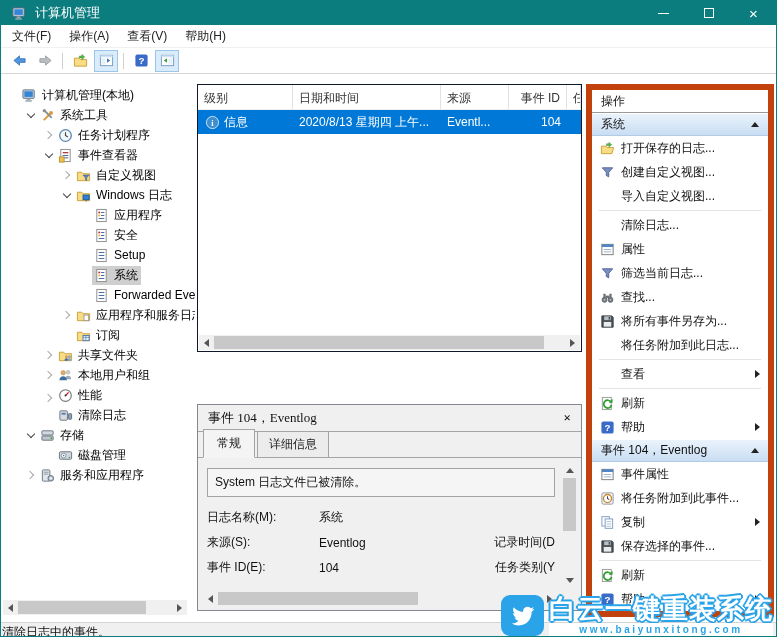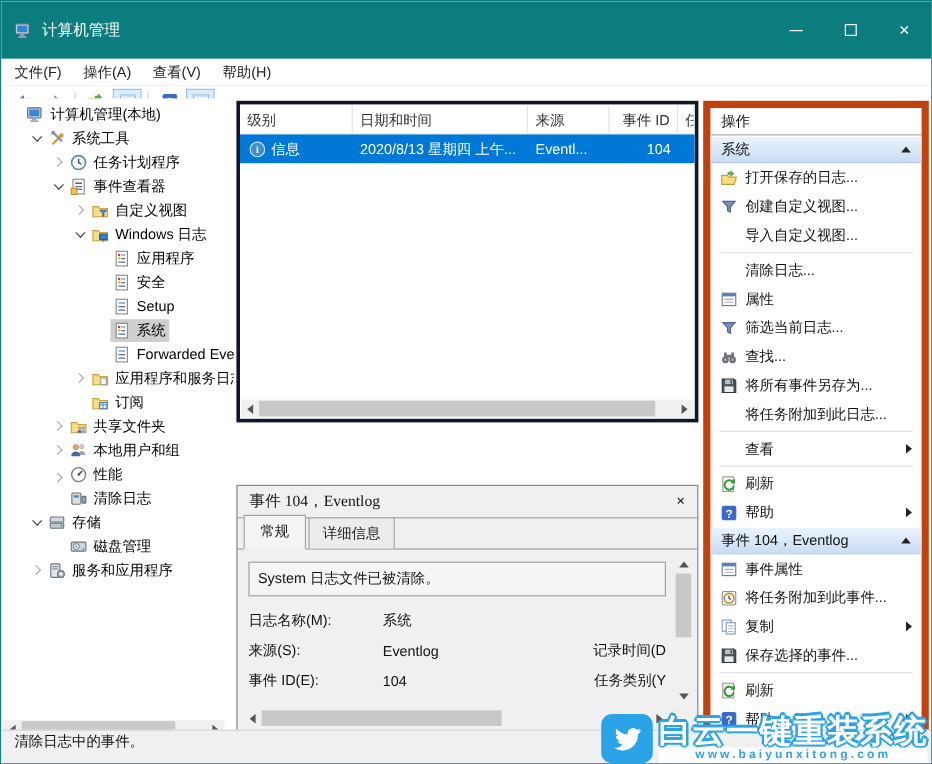--- a/index.html
+++ b/index.html
@@ -1,20 +1,20 @@
 <!DOCTYPE html>
 <html><head>
 <meta charset="utf-8">
 <style>
   * { margin:0; padding:0; box-sizing:border-box; }
   body { font-family:"Liberation Sans","DejaVu Sans",sans-serif; background:#fff; }
   .window { position:relative; width:777px; height:637px; border:1px solid #0c7d7f; background:#fff; overflow:hidden; }
 
   
-  .titlebar { height:48px; background:#0c7d7f; display:flex; align-items:center; color:#fff; }
+  .titlebar { height:24px; background:#0c7d7f; display:flex; align-items:center; color:#fff; }
   .titlebar .app-icon { margin:0 8px 0 10px; width:16px; height:16px; }
   .titlebar .title { font-size:13px; }
   .win-controls { margin-left:auto; display:flex; height:100%; }
   .win-btn { width:45px; height:100%; display:flex; align-items:center; justify-content:center; color:#fff; font-size:15px; }
   .glyph-min { width:11px; height:1px; background:#fff; display:block; }
   .glyph-max { width:10px; height:10px; border:1px solid #fff; display:block; }
 
   
   .menubar { height:23px; background:#fff; display:flex; align-items:center; padding-left:2px; border-bottom:1px solid #f0f0f0; }
   .menu-item { font-size:12px; color:#222; padding:0 9px; line-height:22px; }
@@ -43,21 +43,21 @@
   .tri { width:0; height:0; display:inline-block; }
   .tri-l { border-top:4px solid transparent; border-bottom:4px solid transparent; border-right:5px solid #555; }
   .tri-r { border-top:4px solid transparent; border-bottom:4px solid transparent; border-left:5px solid #555; }
   .tri-u { border-left:4px solid transparent; border-right:4px solid transparent; border-bottom:5px solid #555; }
   .tri-d { border-left:4px solid transparent; border-right:4px solid transparent; border-top:5px solid #555; }
   .sc-arrow { width:15px; height:15px; display:flex; align-items:center; justify-content:center; flex:none; }
   .sc-thumb { height:13px; background:#c8c8c8; }
 
   
   .center { position:absolute; left:196px; top:2px; width:385px; bottom:0; }
-  .list-panel { position:absolute; top:0; left:0; right:0; height:268px; border:3px solid #0f172a; background:#fff; overflow:hidden; }
+  .list-panel { position:absolute; top:0; left:0; right:0; height:268px; border:1px solid #0f172a; background:#fff; overflow:hidden; }
   .list-header { display:flex; height:25px; border-bottom:1px solid #eee; }
   .hcell { font-size:12px; color:#333; padding:5px 6px 0 6px; border-right:1px solid #e2e2e2; overflow:hidden; white-space:nowrap; }
   .hcell.r { text-align:right; }
   .event-row { display:flex; height:24px; background:#0078d7; color:#fff; align-items:center; }
   .rcell { font-size:12px; padding:0 6px; overflow:hidden; white-space:nowrap; display:flex; align-items:center; gap:4px; }
   .rcell.r { justify-content:flex-end; }
   .list-hscroll { position:absolute; left:1px; right:1px; bottom:1px; height:15px; background:#f0f0f0; display:flex; align-items:center; }
 
   .detail-panel { position:absolute; top:320px; left:0; right:0; bottom:6px; border:1px solid #828790; background:#f0f0f0; }
   .detail-header { height:27px; display:flex; align-items:center; padding:0 10px; font-family:"Liberation Serif","DejaVu Serif",serif; font-size:13px; color:#111; border-bottom:1px solid #a5a5a5; }
@@ -80,21 +80,21 @@
   .action-pane { position:absolute; left:585px; right:2px; top:2px; bottom:0; border:6px solid #c2410c; background:#fff; overflow:hidden; }
   .action-title { height:23px; line-height:22px; padding-left:9px; font-size:12px; color:#111; border-bottom:1px solid #9a9a9a; }
   .section-header { height:23px; display:flex; align-items:center; padding:0 9px; font-size:12px; color:#111; background:linear-gradient(#eaf3fc,#c9ddf3); border-top:1px solid #fff; border-bottom:1px solid #b4cbe6; }
   .section-header .tri-u { margin-left:auto; border-bottom-color:#222; }
   .action-item { height:24px; display:flex; align-items:center; padding:0 6px 0 7px; font-size:12px; color:#111; }
   .action-item .lbl { margin-left:6px; white-space:nowrap; overflow:hidden; }
   .action-item .tri-r { margin-left:auto; border-left-color:#222; margin-right:2px; }
   .action-sep { height:1px; background:#e3e3e3; margin:2px 7px; }
 
   
-  .statusbar { position:absolute; left:0; right:0; bottom:0; height:28px; background:#f0f0f0; border-top:1px solid #d4d4d4; font-size:12px; color:#111; padding-left:11px; line-height:18px; }
+  .statusbar { position:absolute; left:0; right:0; bottom:0; height:14px; background:#f0f0f0; border-top:1px solid #d4d4d4; font-size:12px; color:#111; padding-left:1px; line-height:18px; }
 
   
   .watermark { position:absolute; right:3px; bottom:0; display:flex; align-items:flex-end; z-index:20; }
   .wm-logo { width:43px; height:41px; background:#2aa3e8; border-radius:9px; display:flex; align-items:center; justify-content:center; margin-right:5px; }
   .wm-logo svg { width:30px; height:30px; }
   .wm-col { display:flex; flex-direction:column; }
   .wm-title { font-size:27px; font-weight:bold; color:#fff; letter-spacing:1px; line-height:27px; white-space:nowrap;
     text-shadow:-1px -1px 0 #2aa3e8, 1px -1px 0 #2aa3e8, -1px 1px 0 #2aa3e8, 1px 1px 0 #2aa3e8, -2px 0 0 #2aa3e8, 2px 0 0 #2aa3e8, 0 2px 0 #2aa3e8, 0 -2px 0 #2aa3e8; }
   .wm-url { background:#fff; color:#2aa3e8; font-size:10px; font-weight:bold; letter-spacing:2.6px; text-align:center; padding:1px 0; white-space:nowrap; }
 </style>

